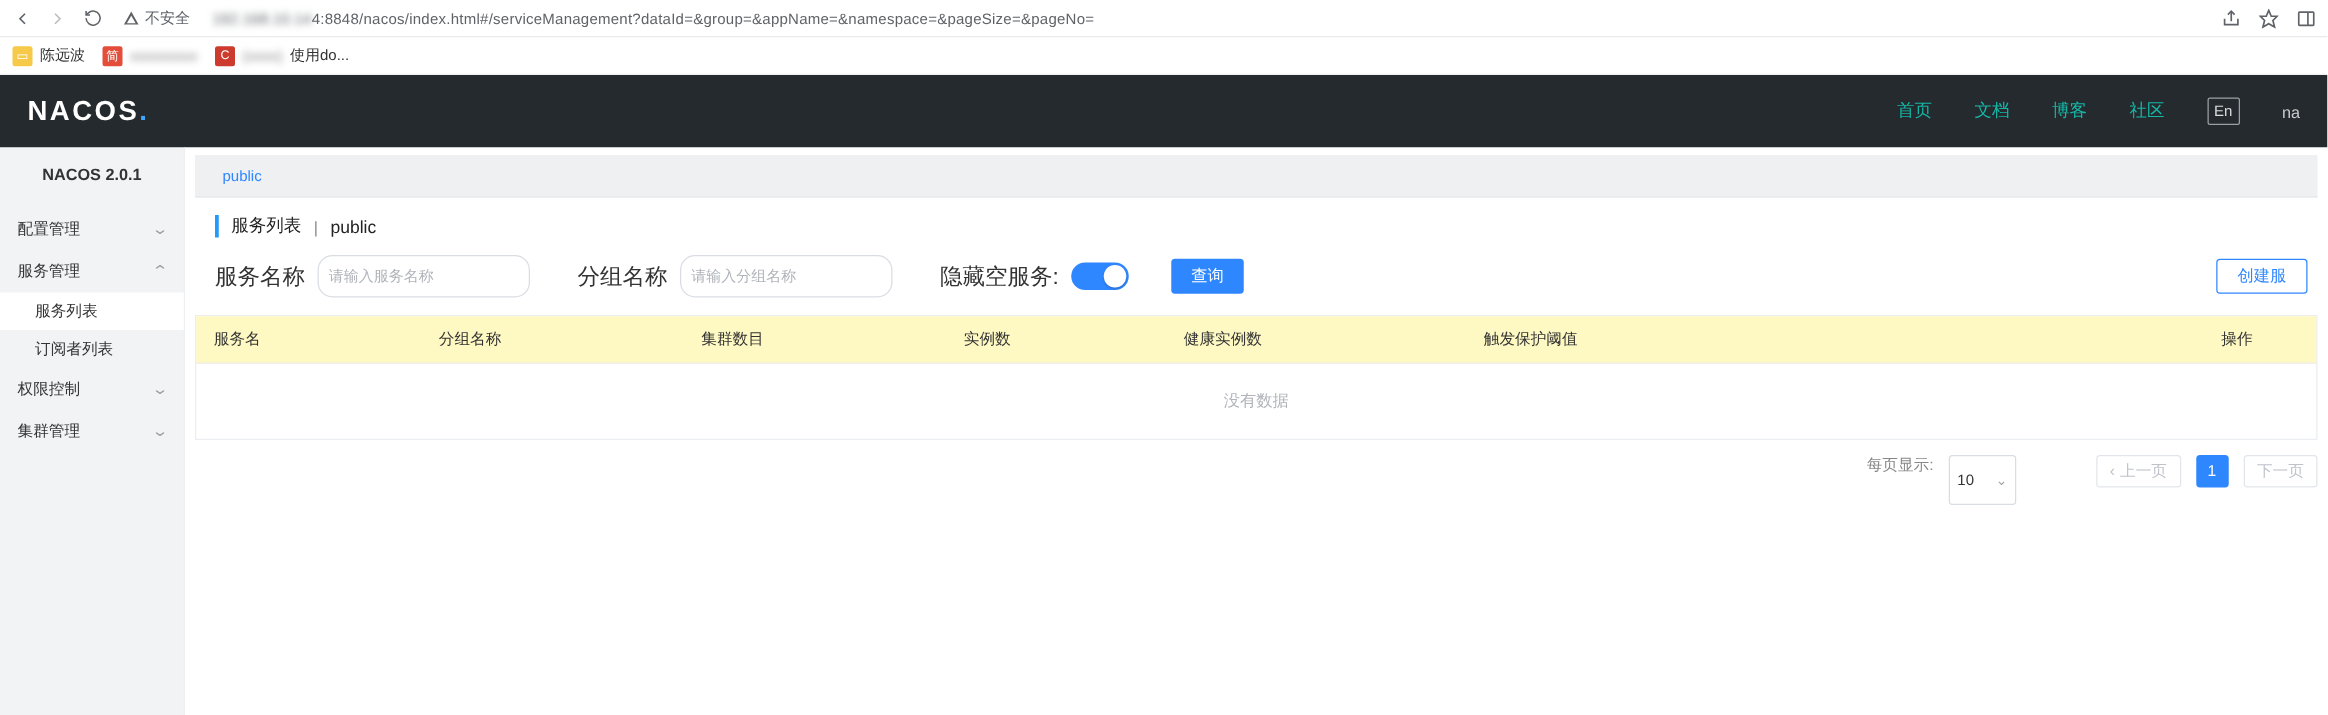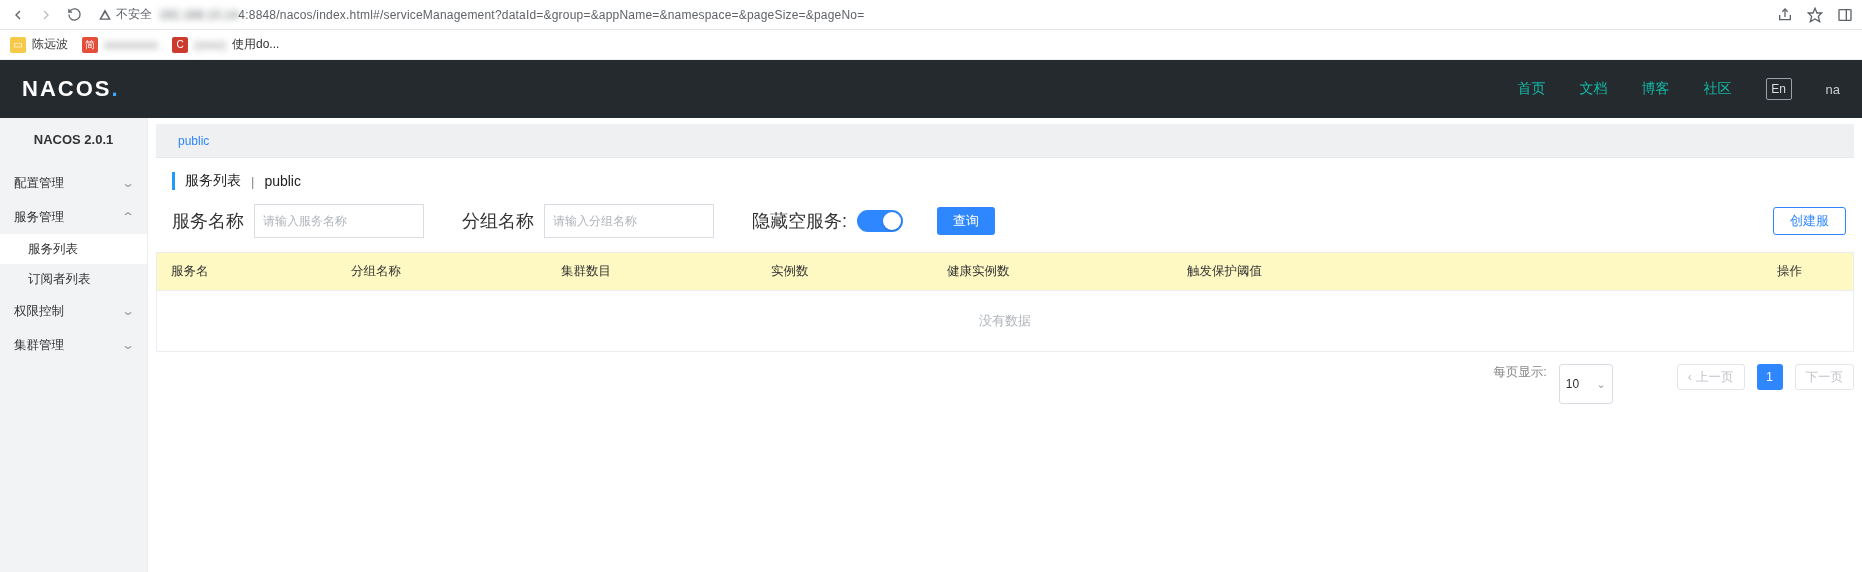--- a/index.html
+++ b/index.html
@@ -2,21 +2,21 @@
 <html><head>
   <meta charset="utf-8">
   <style>
     * { box-sizing: border-box; margin: 0; padding: 0; }
     body { font-family: -apple-system, "Microsoft YaHei", "Helvetica Neue", Arial, sans-serif; font-size: 13px; color: #333; background: #fff; }
 
     
     .browser-bar { height: 30px; display: flex; align-items: center; padding: 0 8px; gap: 8px; border-bottom: 1px solid #e5e5e5; background: #fff; }
     .browser-bar .nav-icon { width: 20px; height: 20px; display: flex; align-items: center; justify-content: center; color: #5f6368; cursor: pointer; }
     .browser-bar .nav-icon.disabled { color: #bdbdbd; }
-    .browser-bar .url-wrap { flex: 1; display: flex; align-items: center; gap: 7px; padding: 0 6px; font-size: 12px; color: #5f6368; }
+    .browser-bar .url-wrap { flex: 1; display: flex; align-items: center; gap: 18px; padding: 0 6px; font-size: 12px; color: #5f6368; }
     .browser-bar .url-wrap .insecure { display: flex; align-items: center; gap: 4px; color: #5f6368; }
     .browser-bar .url-wrap .insecure svg { width: 14px; height: 14px; }
     .browser-bar .url-text { color: #5f6368; letter-spacing: 0.2px; }
     .browser-bar .url-text .blur { filter: blur(3px); }
     .browser-bar .right-icons { display: flex; align-items: center; gap: 12px; color: #5f6368; }
     .browser-bar .right-icons .ricon { width: 18px; height: 18px; display:flex; align-items:center; justify-content:center; }
 
     .bookmarks-bar { height: 30px; display: flex; align-items: center; padding: 0 10px; gap: 14px; background: #fff; font-size: 12px; color: #333; border-bottom: 1px solid #f0f0f0; }
     .bookmarks-bar .bm { display: flex; align-items: center; gap: 6px; cursor: pointer; }
     .bookmarks-bar .fav { width: 16px; height: 16px; border-radius: 2px; display:flex; align-items:center; justify-content:center; font-size:10px; color:#fff; }
@@ -51,21 +51,21 @@
     .tabs-row .tab { font-size:12px; color:#2f87ff; cursor:pointer; padding: 4px 6px; }
 
     .page-title-row { display:flex; align-items:center; padding: 14px 16px 10px 16px; margin-left:8px; }
     .page-title-row .bar { width:3px; height:18px; background:#209bfa; margin-right:10px; }
     .page-title-row .title { font-size:14px; color:#222; font-weight:500; }
     .page-title-row .sep { margin: 0 10px; color:#888; }
     .page-title-row .ns { font-size:14px; color:#222; }
 
     .filter-row { display:flex; align-items:center; padding: 4px 16px 14px 16px; gap: 10px; margin-left:8px; }
     .filter-row .lbl { font-size:18px; color:#333; white-space:nowrap; }
-    .filter-row input.text { height:28px; width: 170px; border:1px solid #d9dde3; border-radius:0; padding: 16px 8px; font-size:12px; color:#333; }
+    .filter-row input.text { height:28px; width: 170px; border:1px solid #d9dde3; border-radius:12px; padding: 16px 8px; font-size:12px; color:#333; }
     .filter-row input.text::placeholder { color:#b0b4ba; }
     .filter-row .gap { width: 18px; }
 
     .toggle { width: 46px; height: 22px; background:#2f87ff; border-radius: 11px; position:relative; cursor:pointer; }
     .toggle .knob { width:18px; height:18px; background:#fff; border-radius:50%; position:absolute; top:2px; right:2px; box-shadow:0 1px 2px rgba(0,0,0,.2); }
 
     .btn { height:28px; padding: 0 16px; border:none; border-radius:3px; font-size:13px; cursor:pointer; display:inline-flex; align-items:center; }
     .btn-primary { background:#2f87ff; color:#fff; }
     .btn-outline-primary { background:#fff; color:#2f87ff; border:1px solid #2f87ff; }
 

